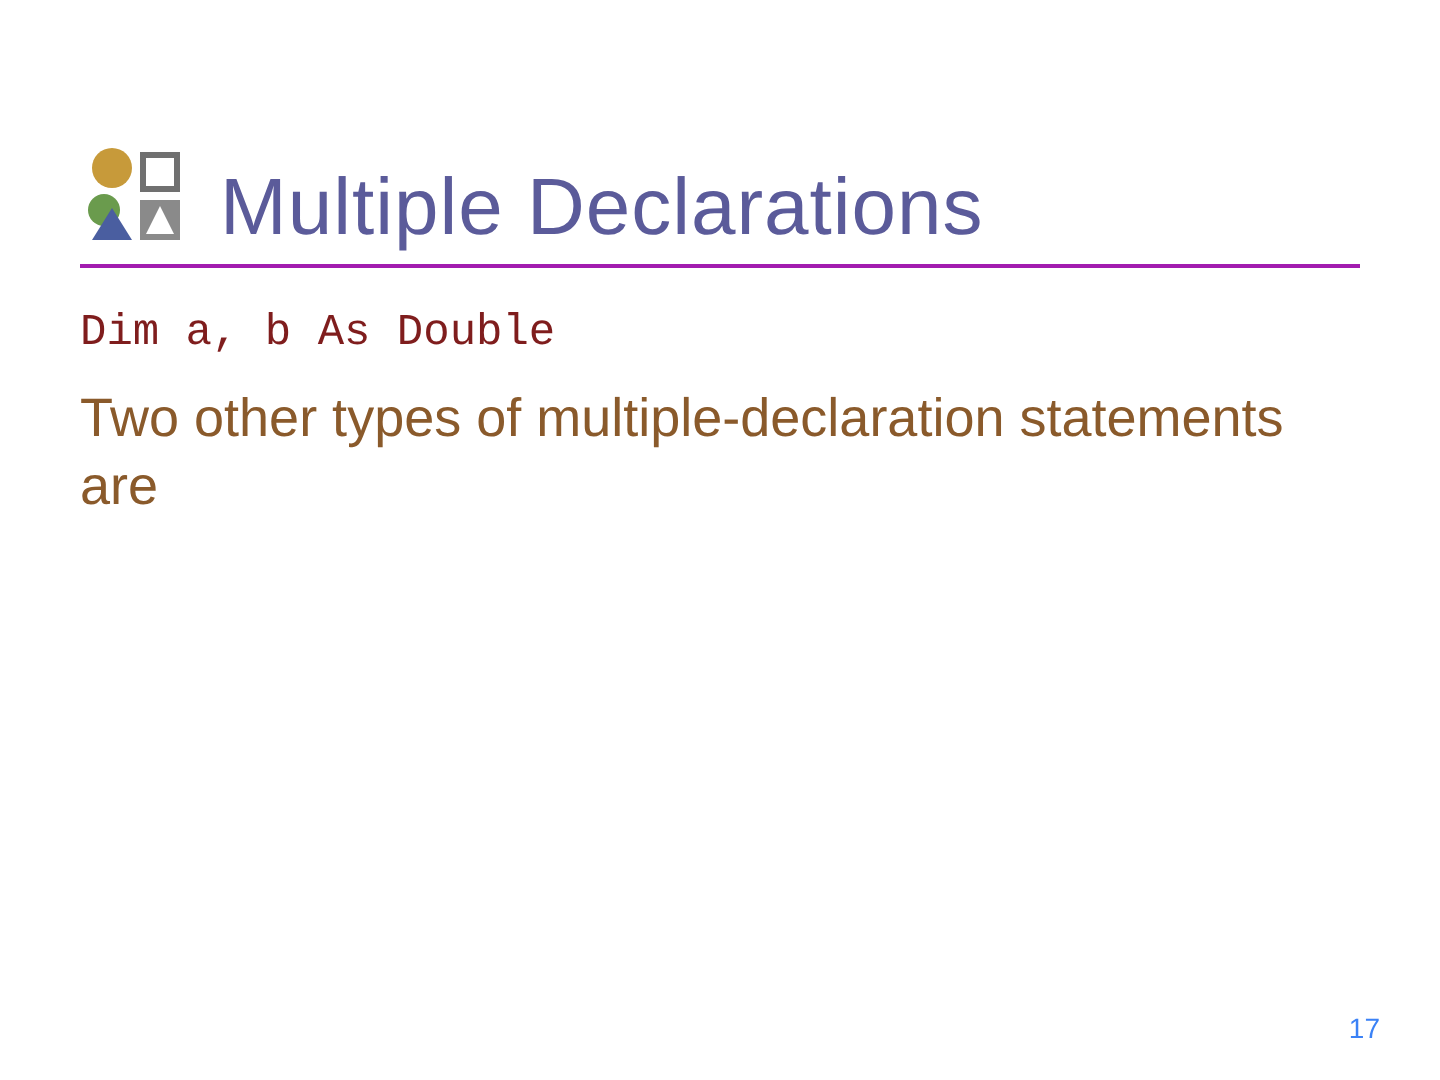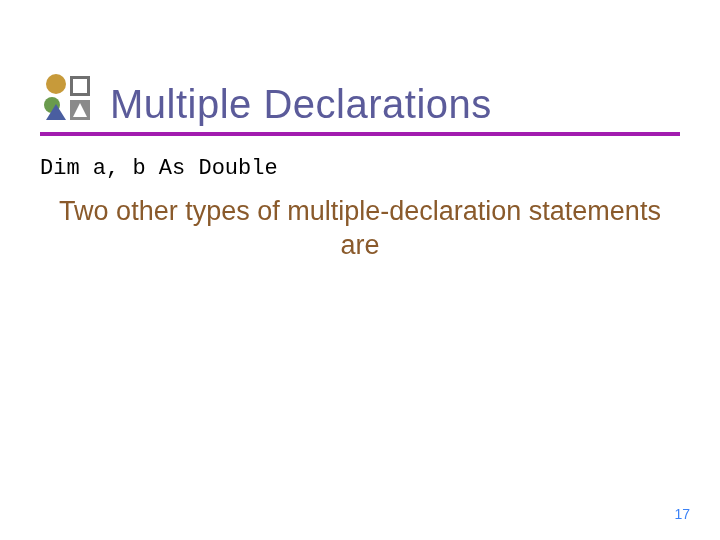--- a/index.html
+++ b/index.html
@@ -16,50 +16,49 @@
   .slide {
     position: relative;
     width: 720px;
     height: 540px;
     box-sizing: border-box;
     padding: 70px 40px 40px 40px;
   }
   .title-row {
     display: flex;
     align-items: flex-end;
-    border-bottom: 4px solid #a21caf;
+    border-bottom: 2px solid #a21caf;
     padding-bottom: 6px;
     margin-bottom: 20px;
   }
   .title-icon {
     width: 56px;
     height: 56px;
     margin-right: 14px;
     flex-shrink: 0;
   }
   .title-text {
     font-size: 40px;
     font-weight: 400;
     color: #5b5b9a;
     letter-spacing: 0.5px;
     line-height: 1.1;
   }
   .code {
     font-family: "Courier New", Courier, monospace;
     font-size: 22px;
-    color: #000000;
+    color: #7f1d1d;
     white-space: pre;
     margin: 4px 0 14px 0;
   }
   .body-text {
     font-size: 27px;
     color: #8a5a2b;
     line-height: 1.25;
     margin: 8px 0 18px 0;
-    text-align: center;
   }
   .page-num {
     position: absolute;
     right: 30px;
     bottom: 18px;
     font-size: 14px;
     color: #3b82f6;
   }
 </style>
 </head>

